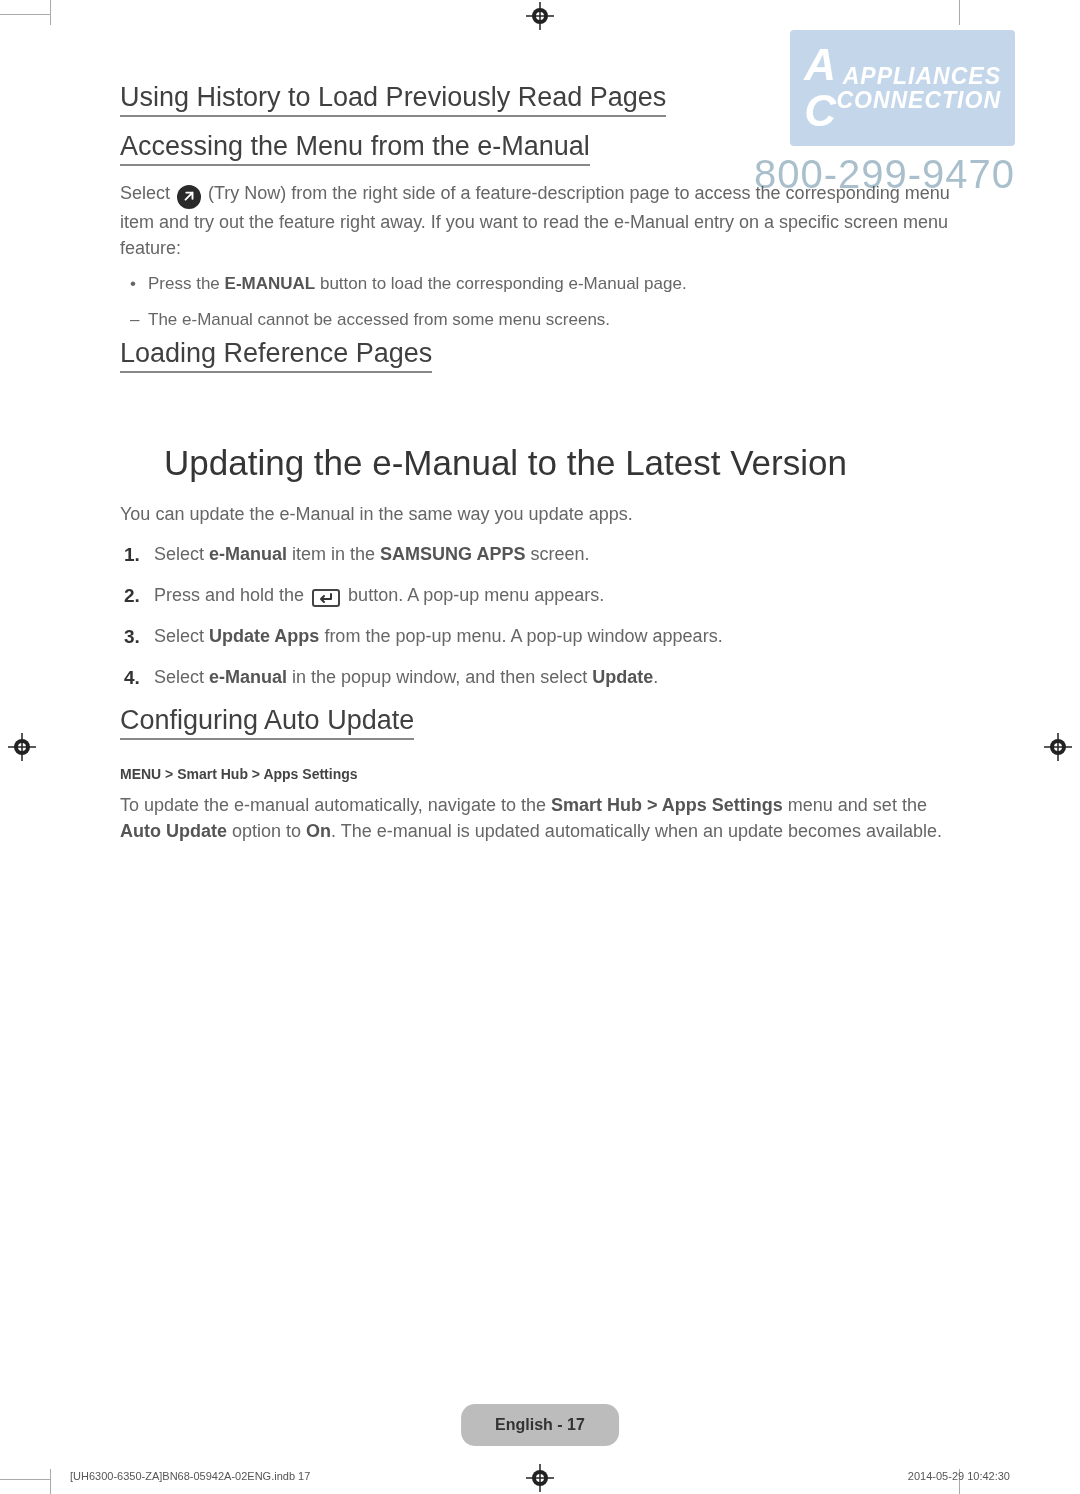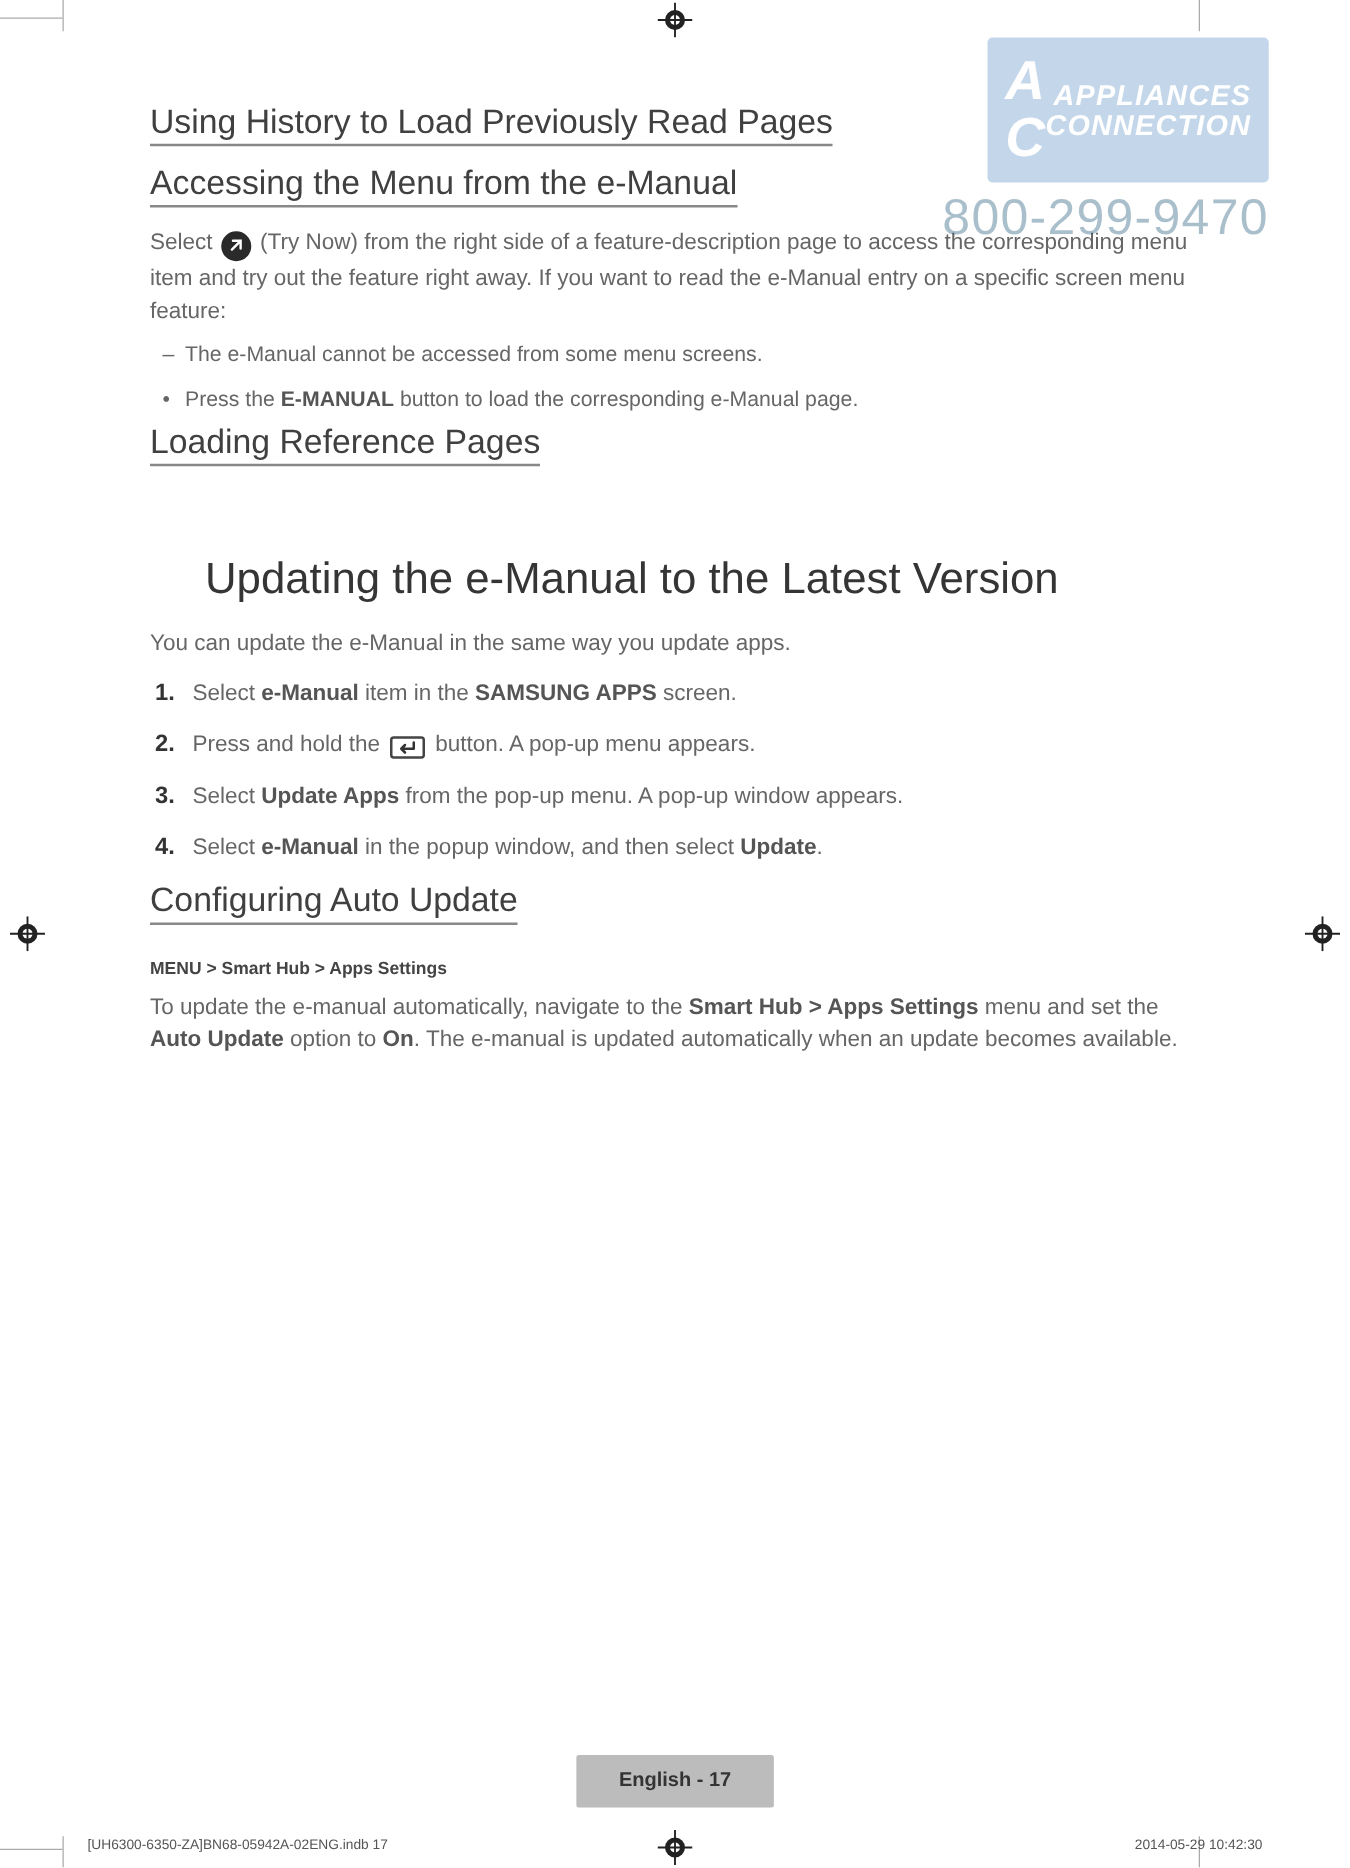--- a/index.html
+++ b/index.html
@@ -145,21 +145,21 @@
     .page-footer {
       position: absolute;
       bottom: 48px;
       left: 50%;
       transform: translateX(-50%);
       background: #bcbcbc;
       color: #333;
       font-size: 16px;
       font-weight: 700;
       padding: 12px 34px;
-      border-radius: 2px;
+      border-radius: 14px;
     }
     .doc-info {
       position: absolute;
       bottom: 12px;
       left: 70px;
       right: 70px;
       font-size: 11px;
       color: #555;
       display: flex;
       justify-content: space-between;
@@ -232,25 +232,25 @@
     <h2 class="section">Using History to Load Previously Read Pages</h2>
 
     <h2 class="section">Accessing the Menu from the e-Manual</h2>
     <p class="body">
       <span>Select </span><span class="inline-icon">
           <svg viewBox="0 0 16 16">
             <path d="M5 3 L12 3 L12 10 M12 3 L4 11" stroke="#fff" stroke-width="2.2" fill="none" stroke-linecap="round"></path>
           </svg>
         </span><span> (Try Now) from the right side of a feature-description page to access the corresponding menu item and try out the feature right away. If you want to read the e-Manual entry on a specific screen menu feature:</span>
     </p>
+    <ul class="bullet-list">
+      <li><span>Press the </span><span class="bold">E-MANUAL</span><span> button to load the corresponding e-Manual page.</span></li>
+    </ul>
     <ul class="bullet-list dash-list">
       <li>The e-Manual cannot be accessed from some menu screens.</li>
-    </ul>
-    <ul class="bullet-list">
-      <li><span>Press the </span><span class="bold">E-MANUAL</span><span> button to load the corresponding e-Manual page.</span></li>
     </ul>
 
     <h2 class="section">Loading Reference Pages</h2>
 
     <h1 class="big-section">Updating the e-Manual to the Latest Version</h1>
     <p class="body">You can update the e-Manual in the same way you update apps.</p>
     <ol class="numbered">
       <li><span class="num">1.</span><span>Select </span><span class="bold">e-Manual</span><span> item in the </span><span class="bold">SAMSUNG APPS</span><span> screen.</span></li>
       <li><span class="num">2.</span><span>Press and hold the </span><span class="enter-icon">
             <svg viewBox="0 0 18 12">

